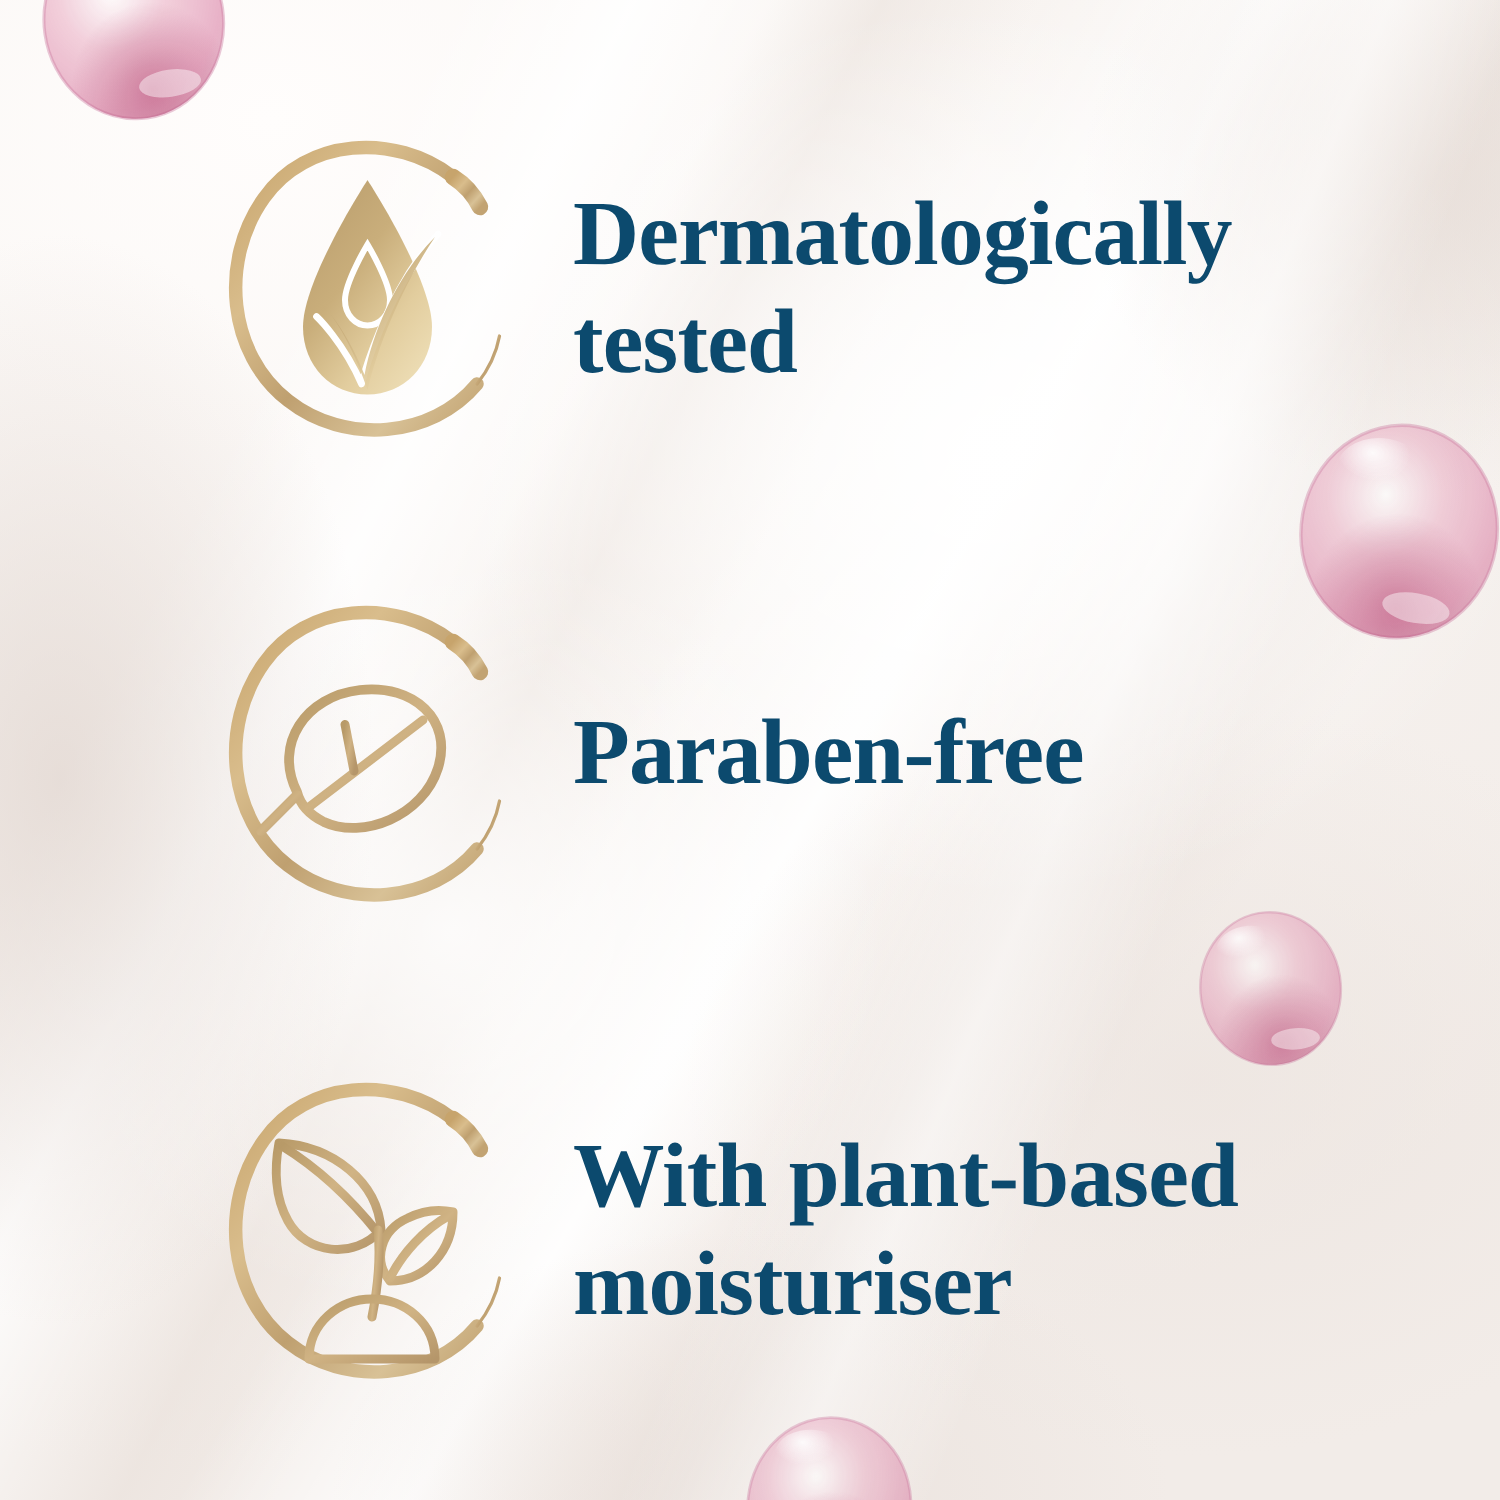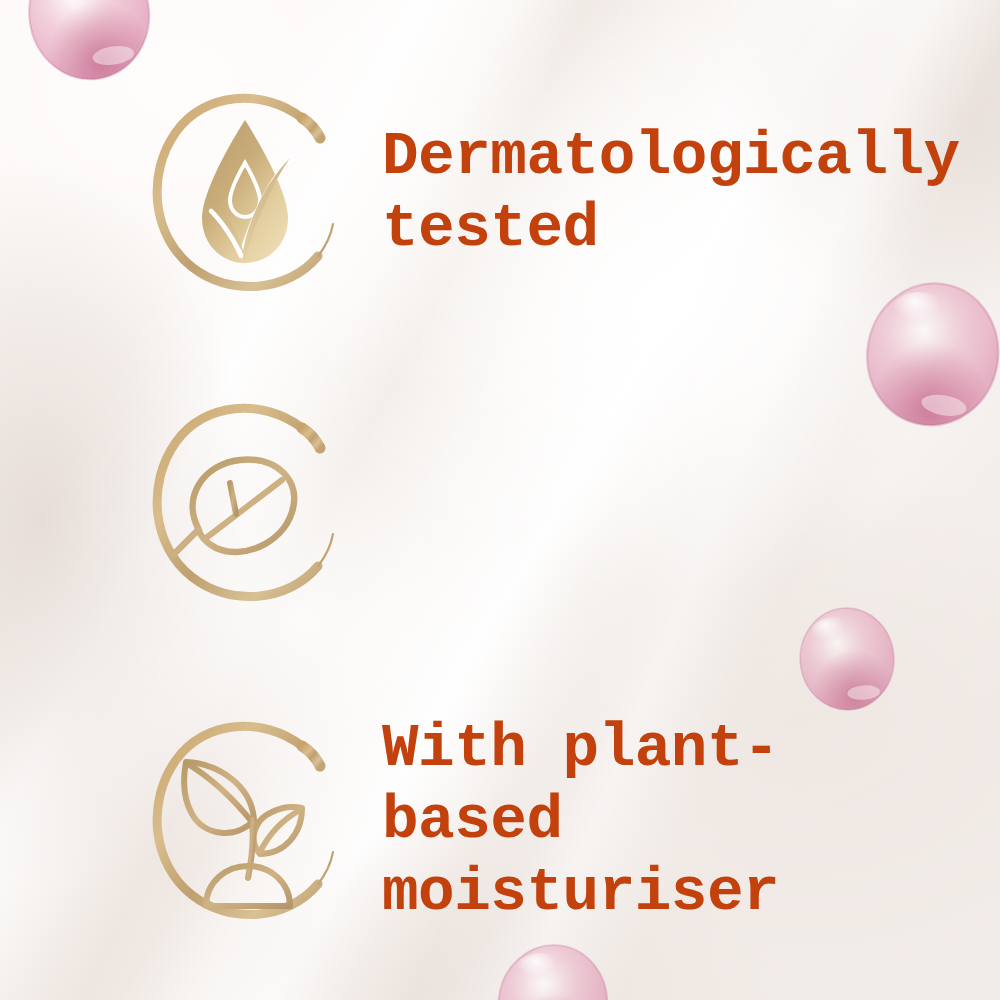--- a/index.html
+++ b/index.html
@@ -92,22 +92,22 @@
 
   .icon-wrap {
     width: 230px;
     height: 230px;
     flex: 0 0 230px;
     position: relative;
   }
   .icon-wrap svg { display: block; width: 100%; height: 100%; }
 
   .benefit-text {
-    color: #c2410c;
-    font-family: Liberation Mono, monospace;
+    color: #0c4a6e;
+    font-family: Liberation Serif, serif;
     font-weight: bold;
     font-size: 61px;
     line-height: 1.18;
     letter-spacing: -0.5px;
     margin-left: 22px;
     max-width: 560px;
   }
   #row-2 .benefit-text { font-size: 62px; }
 </style>
 </head>
@@ -299,20 +299,21 @@
 
         <path d="M68 142 L 44 166" fill="none" stroke="url(#leafGrad2)" stroke-width="6.5" stroke-linecap="round"></path>
 
         <path d="M76 150 L 152 92" fill="none" stroke="url(#leafGrad2)" stroke-width="6" stroke-linecap="round"></path>
 
         <path d="M100 95 L 106 126" fill="none" stroke="url(#leafGrad2)" stroke-width="6" stroke-linecap="round"></path>
         <path d="M96 92 L 130 92" fill="none" stroke="url(#leafGrad2)" stroke-width="6" stroke-linecap="round"></path>
         <path d="M92 134 L 132 134" fill="none" stroke="url(#leafGrad2)" stroke-width="6" stroke-linecap="round"></path>
       </svg>
     </div>
+    <div class="benefit-text">Paraben-free</div>
   </div>
 
   <div class="row" id="row-3">
     <div class="icon-wrap">
       <svg viewBox="0 0 230 230" xmlns="http://www.w3.org/2000/svg">
         <defs>
           <linearGradient id="ringGrad3" x1="0" y1="0" x2="1" y2="1">
             <stop offset="0%" stop-color="#c7a46c"></stop>
             <stop offset="30%" stop-color="#d9bd8c"></stop>
             <stop offset="55%" stop-color="#bfa070"></stop>

